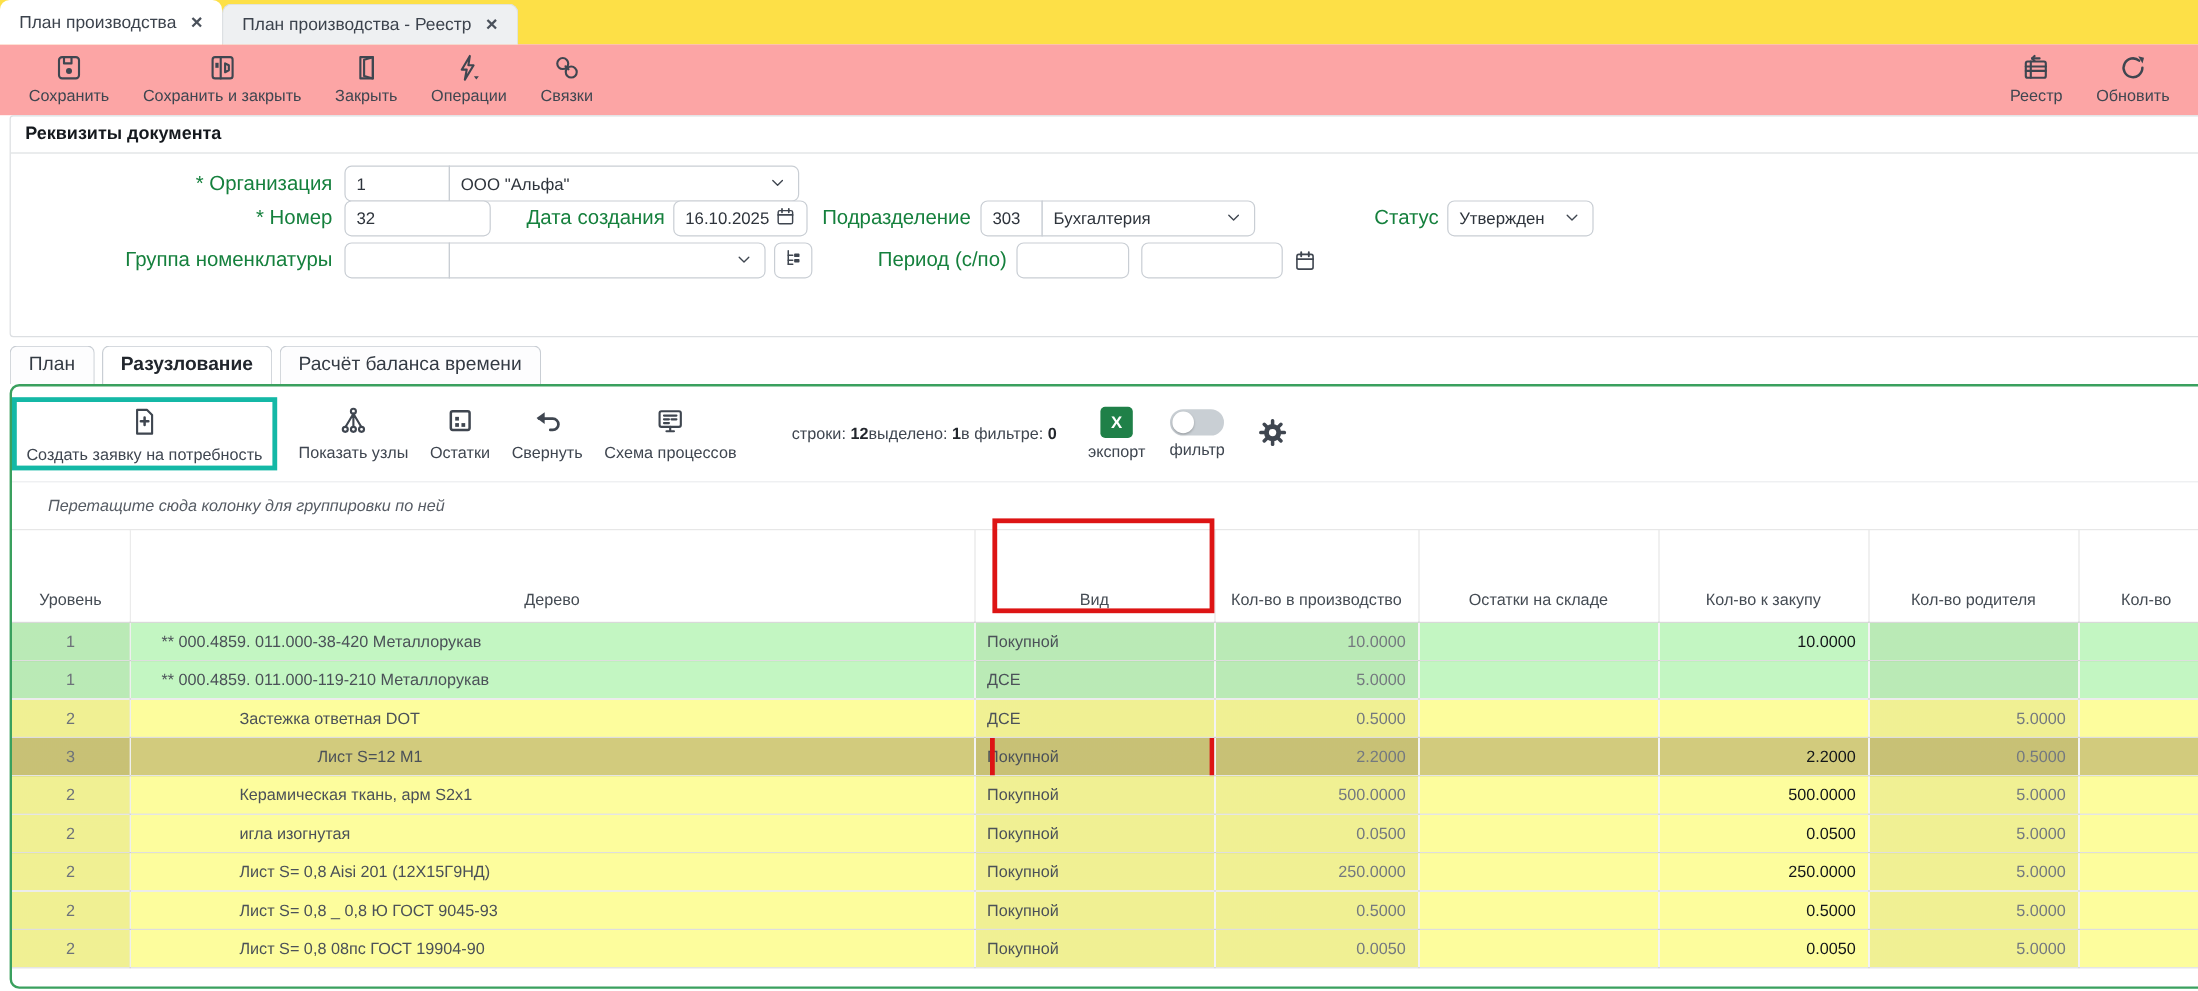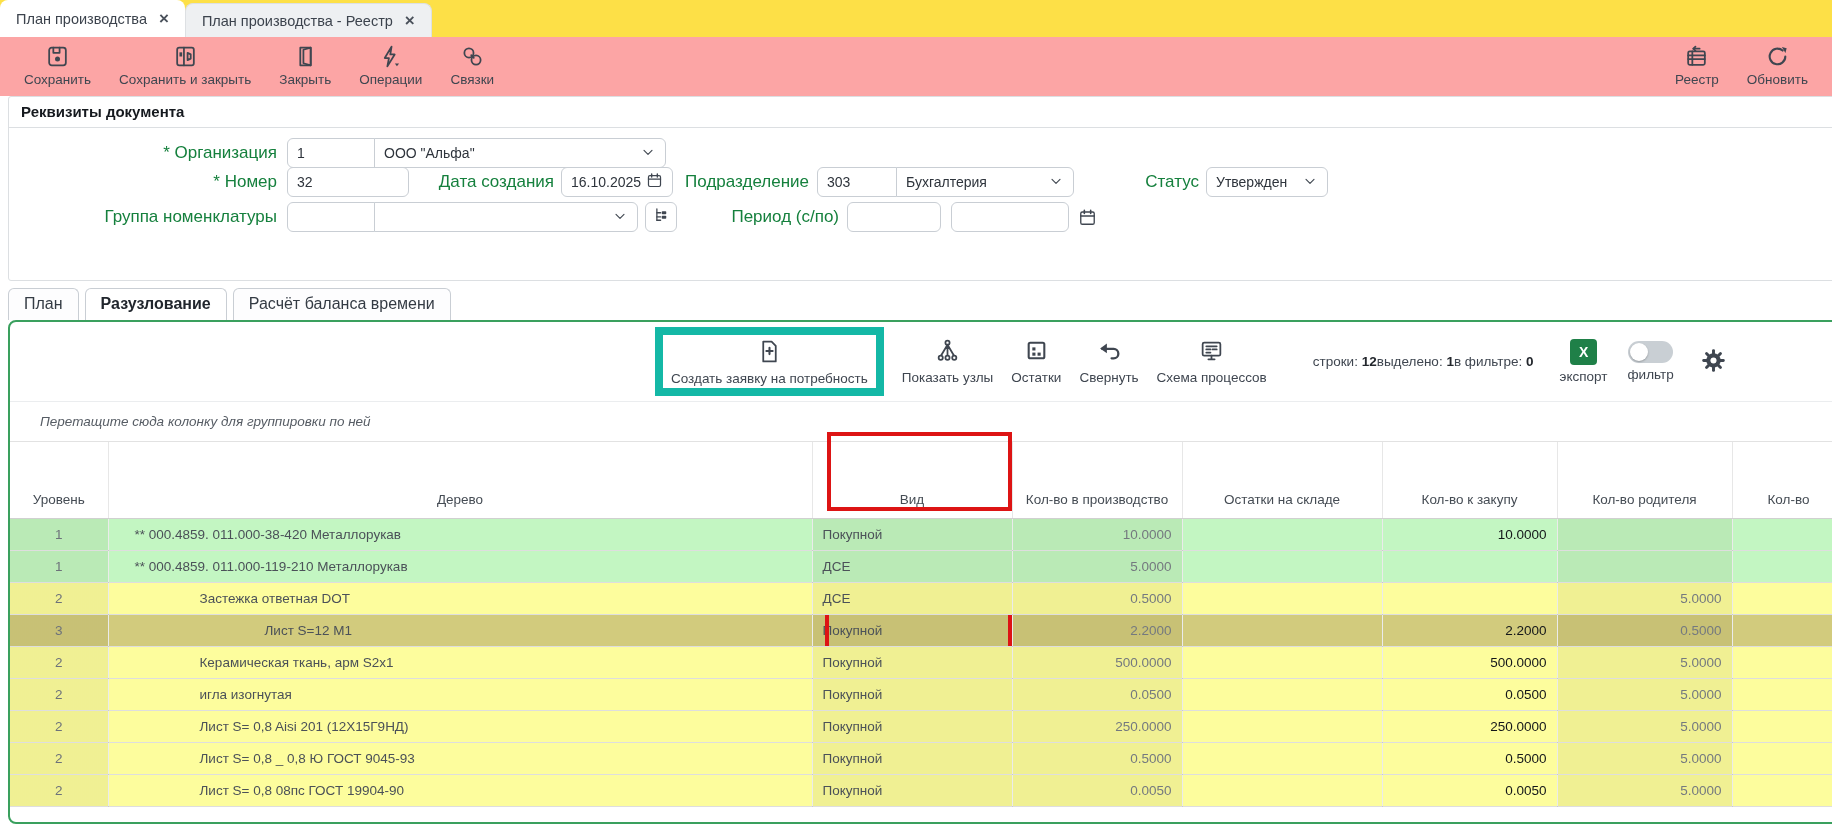--- a/index.html
+++ b/index.html
@@ -42,21 +42,21 @@
     background:#fdfdfe; font-size:16px; color:#343b44; cursor:pointer; white-space:nowrap; }
   .stab.active { background:#fff; font-weight:700; color:#21262d; }
 
   
   .grid-panel { margin-left:8px; width:1900px; height:504px; border:2px solid #3aa05e; border-radius:8px;
     background:#fff; overflow:hidden; }
 
   .grid-toolbar { display:flex; align-items:center; height:80px; border-bottom:1px solid #ebedef; }
   .gbtn { display:flex; flex-direction:column; align-items:center; gap:4px; font-size:13.5px; color:#3f4650;
     white-space:nowrap; cursor:pointer; }
-  .red-wrap { margin-left:645px; border:8px solid #14b8a6; padding:4px 8px 2px 8px; }
+  .red-wrap { border:4px solid #14b8a6; padding:4px 8px 2px 8px; }
   .gsep { margin-left:18px; }
   .gstats { display:flex; gap:0; margin-left:46px; font-size:13.5px; color:#3f4650; white-space:nowrap; }
   .gstats b { color:#23272d; }
   .xlbadge { width:27px; height:26px; background:#1f8048; border-radius:4px; color:#fff; font-weight:700;
     font-size:14px; display:flex; align-items:center; justify-content:center; }
   .toggle { width:45px; height:22px; background:#c9cfd4; border-radius:11px; position:relative; cursor:pointer; }
   .knob { position:absolute; top:2px; left:2px; width:18px; height:18px; border-radius:50%; background:#fff;
     box-shadow:0 1px 2px rgba(0,0,0,.25); }
 
   .group-hint { height:40px; display:flex; align-items:center; padding-left:30px; font-size:13.5px;
@@ -208,21 +208,21 @@
         <span>16.10.2025</span>
         <span><svg class="ic" width="17" height="17" viewBox="0 0 24 24">
               <rect x="3.5" y="5" width="17" height="15.5" rx="2"></rect>
               <path d="M3.5 10h17M8 2.8V7M16 2.8V7" stroke-width="2"></path>
             </svg></span>
       </div>
     </div>
 
     <div class="flabel" style="left:640px; top:39px; width:160px;">Подразделение</div>
     <div class="fgroup" style="left:808px; top:39px;">
-      <div class="ibox grp-l" style="width:80px;">
+      <div class="ibox grp-l" style="width:52px;">
           <span>303</span>
         </div>
       <div class="ibox grp-r" style="width:178px;">
         <span>Бухгалтерия</span>
         <span class="chev"><svg class="ic" width="16" height="16" viewBox="0 0 24 24" stroke-width="2.4">
               <path d="M6 9.5l6 6 6-6"></path>
             </svg></span>
       </div>
     </div>
 

